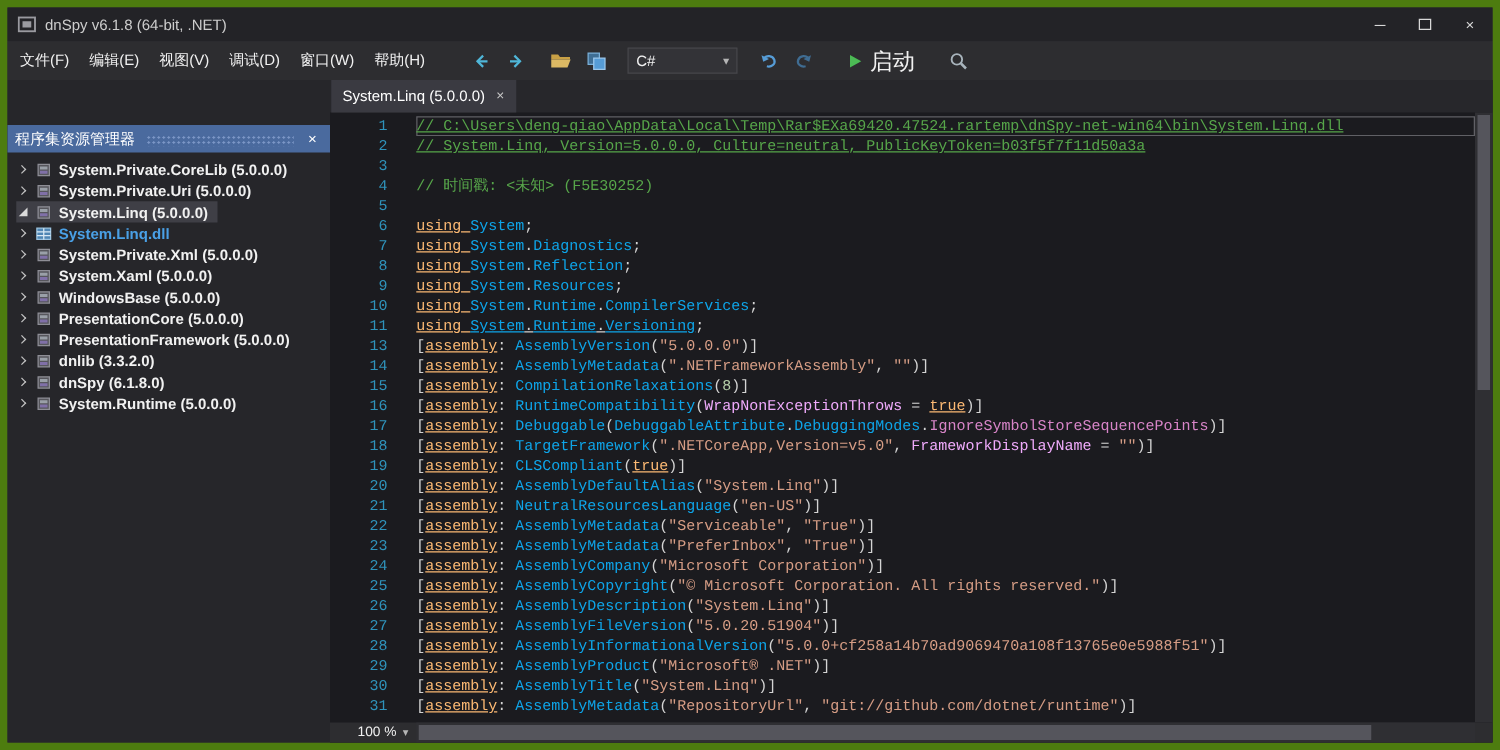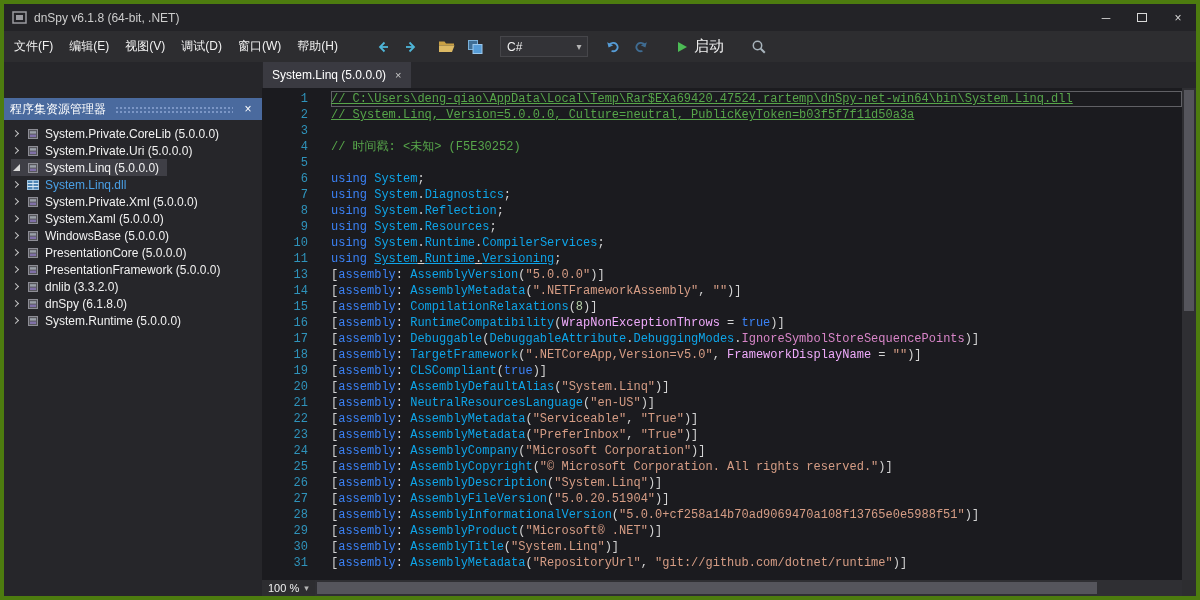--- a/index.html
+++ b/index.html
@@ -1,19 +1,19 @@
 <!DOCTYPE html>
 <html><head>
 <meta charset="utf-8">
 <style>
   * { margin:0; padding:0; box-sizing:border-box; }
   html,body { width:1200px; height:600px; overflow:hidden; background:#000; }
   body { font-family:"Liberation Sans", sans-serif; }
 
-  .window { width:1200px; height:600px; border:4px solid #4d7c0f; background:#2d2d30;
+  .window { width:1200px; height:600px; border:6px solid #4d7c0f; background:#2d2d30;
             display:flex; flex-direction:column; }
 
   
   .titlebar { height:27px; flex:none; background:#232327; display:flex; align-items:center;
               color:#cdcdcd; font-size:12px; }
   .app-icon { margin:0 7px 0 8px; display:flex; }
   .win-controls { margin-left:auto; display:flex; height:100%; }
   .win-btn { width:36px; display:flex; align-items:center; justify-content:center;
              color:#d8d8d8; font-size:12px; }
   .max-glyph { width:10px; height:9px; border:1px solid #d8d8d8; display:inline-block; }
@@ -23,39 +23,39 @@
              color:#f1f1f1; font-size:12px; }
   .menu-item { padding:0 8px; line-height:31px; }
   .menu-item:first-child { margin-left:2px; }
   .toolbar { display:flex; align-items:center; margin-left:26px; gap:6px; }
   .tb-btn { width:22px; height:22px; display:flex; align-items:center; justify-content:center; }
   .combo { width:88px; height:21px; background:#333337; border:1px solid #46464a; margin:0 8px;
            display:flex; align-items:center; font-size:12px; color:#f1f1f1; }
   .combo-label { flex:1; padding-left:6px; }
   .combo-arrow { width:16px; text-align:center; color:#b5b5b5; font-size:10px; }
   .start-btn { display:flex; align-items:center; gap:6px; padding:0 8px; margin-left:10px; height:22px; }
-  .start-label { color:#f1f1f1; font-size:15px; }
+  .start-label { color:#f1f1f1; font-size:18px; }
   .search-btn { margin-left:10px; }
 
   
   .content { flex:1; display:flex; min-height:0; }
 
   
   .sidebar { width:258px; flex:none; background:#26262a; display:flex; flex-direction:column; }
   .sidebar-header { height:22px; flex:none; background:#4a6a9e; display:flex; align-items:center;
                     color:#ffffff; font-size:12px; padding:0 6px;margin-top:36px; }
   .header-dots { flex:1; height:9px; margin:2px 7px 0 9px;
                  background-image:radial-gradient(#7b96c6 1px, rgba(0,0,0,0) 1px);
                  background-size:4px 4px; }
   .panel-close { color:#ffffff; font-size:12px; width:16px; text-align:center; }
 
   .tree { flex:1; overflow:hidden; padding-top:5px; font-size:12px; color:#f1f1f1; }
   .tree-row { height:17px; display:flex; align-items:center; padding-left:7px; }
   .tree-row.child { }
-  .tree-inner { display:flex; align-items:center; height:17px; padding-right:8px; }
+  .tree-inner { display:flex; align-items:center; height:17px; padding-right:8px;font-weight:bold; }
   .tree-row.selected .tree-inner { background:#3f3f46; }
   .chev { width:11px; height:11px; position:relative; flex:none; margin-right:4px; }
   .chev-c::before { content:""; position:absolute; left:2px; top:3px; width:4px; height:4px;
                     border-right:1px solid #c3c3c3; border-top:1px solid #c3c3c3;
                     transform:rotate(45deg); }
   .chev-e::before { content:""; position:absolute; left:2px; top:2px; width:0; height:0;
                     border-left:7px solid transparent; border-bottom:7px solid #dadada; }
   .node-icon { flex:none; margin-right:5px; display:flex; }
   .tree-label { white-space:nowrap; }
   .tree-label.module { color:#4aa0e6; }
@@ -71,35 +71,35 @@
   .code-pane { flex:1; min-width:0; overflow:hidden; padding-top:3px;
                font-family:"Liberation Mono","DejaVu Sans Mono", monospace;
                font-size:12px; line-height:16px; color:#d4d4d4; }
   .code-line { display:flex; height:16px; white-space:pre; }
   .ln { width:46px; flex:none; text-align:right; color:#2f93bb; margin-right:23px; }
   .code-text { flex:1; }
   .boxed .code-text { box-shadow:inset 0 0 0 1px #606065; }
 
   .tk-cm, .tk-cmu { color:#57a64a; }
   .tk-cmu { text-decoration:underline; }
-  .tk-kw  { color:#3b82f6; }
+  .tk-kw  { color:#fdba74;text-decoration:underline; }
   .tk-ns, .tk-nsu { color:#0ea5e9; }
   .tk-nsu { text-decoration:underline; }
   .tk-pn, .tk-pnu { color:#d4d4d4; }
   .tk-pnu { text-decoration:underline; }
   .tk-str { color:#d69d85; }
   .tk-num { color:#b5cea8; }
   .tk-prop { color:#f0abfc; }
   .tk-enm { color:#d885c8; }
 
   .vscroll { width:14px; flex:none; background:#2f2f33; position:relative; }
   .vthumb { position:absolute; left:2px; right:2px; top:2px; height:45%; background:#55555c; }
 
   .bottombar { height:16px; flex:none; display:flex; align-items:stretch; background:#2d2d30; }
-  .zoom { display:flex; align-items:center; gap:5px; padding:0 6px; color:#f1f1f1; font-size:11px; }
+  .zoom { display:flex; align-items:center; gap:5px; padding:0 6px; color:#f1f1f1; font-size:11px;margin-left:16px; }
   .zoom-arrow { font-size:9px; color:#b5b5b5; }
   .hscroll { flex:1; position:relative; background:#2f2f33; margin-right:14px; }
   .hthumb { position:absolute; top:2px; bottom:2px; left:2px; width:90%; background:#55555c; }
 </style>
 </head>
 <body>
 
 <svg width="0" height="0" style="position:absolute">
   <defs>
     <g id="asm">

